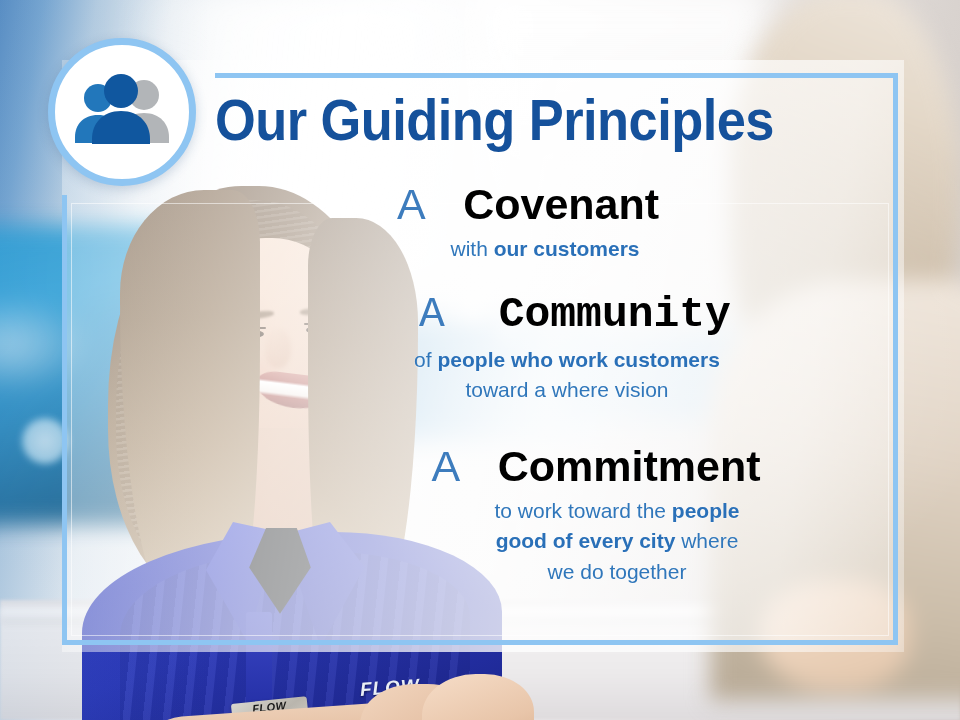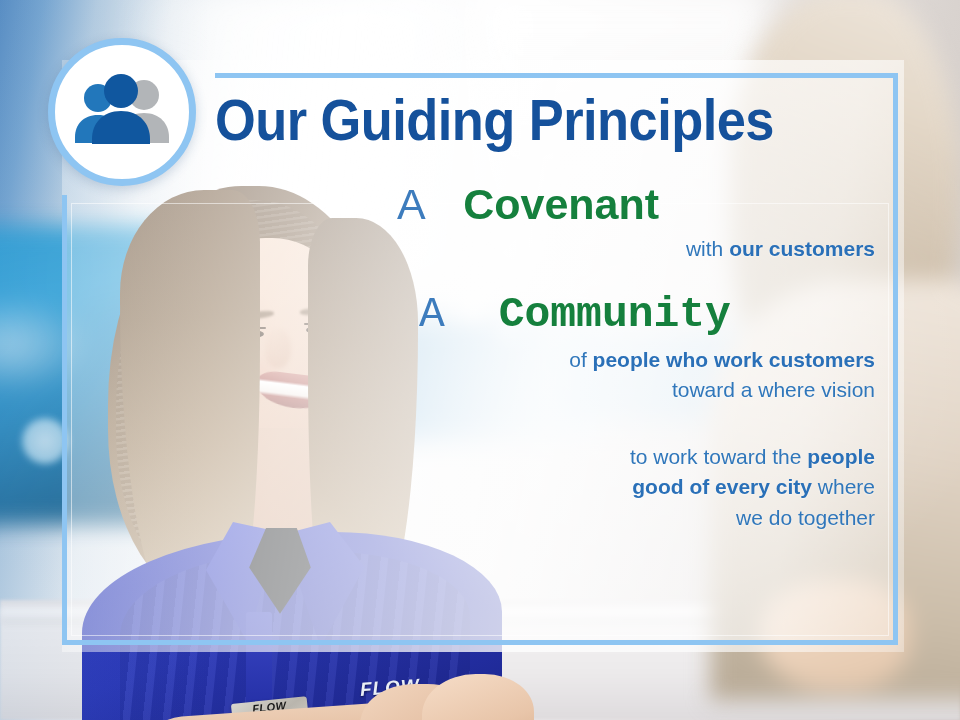--- a/index.html
+++ b/index.html
@@ -274,25 +274,24 @@
     text-shadow:0 1px 2px rgba(255,255,255,.6);
   }
 
   .blocks{position:absolute;left:215px;top:180px;width:660px;text-align:center;}
   .block{margin-bottom:10px;}
   .block-title{
     font-size:43px;line-height:1.12;color:#2e75bd;
     text-shadow:0 1px 2px rgba(255,255,255,.55);
   }
   .block-title .thin{font-weight:300;color:#3d7cbd;}
-  .block-title .bold{font-weight:bold;color:#15803d;margin-left:28px;}
+  .block-title .bold{font-weight:bold;color:#000000;margin-left:28px;}
   .block-sub{
     font-size:21px;line-height:1.45;color:#3077bb;margin-top:6px;
     text-shadow:0 1px 2px rgba(255,255,255,.55);
-    text-align:right;
   }
   .block-sub b{font-weight:bold;color:#2a70b8;}
 
   #b-covenant{text-align:center;}
   #b-covenant .block-title{margin-left:-34px;}
   #b-community{margin-top:26px;text-align:center;}
   #b-community .block-title{margin-left:60px;font-family:Liberation Mono, monospace;}
   #b-community .block-sub{margin-left:44px;}
   #b-commitment{margin-top:36px;text-align:center;}
   #b-commitment .block-title{margin-left:102px;}
@@ -403,20 +402,23 @@
       <div class="block-title">
         <span class="thin">A </span><span class="bold">Community</span>
       </div>
       <div class="block-sub">
         <span>of </span><b>people who work customers</b><br>
         <span>toward a where vision</span>
       </div>
     </div>
 
     <div class="block" id="b-commitment">
+      <div class="block-title">
+        <span class="thin">A </span><span class="bold">Commitment</span>
+      </div>
       <div class="block-sub">
         <span>to work toward the </span><b>people</b><br>
         <b>good of every city</b><span> where</span><br>
         <span>we do together</span>
       </div>
     </div>
 
   </div>
 </div>
 

